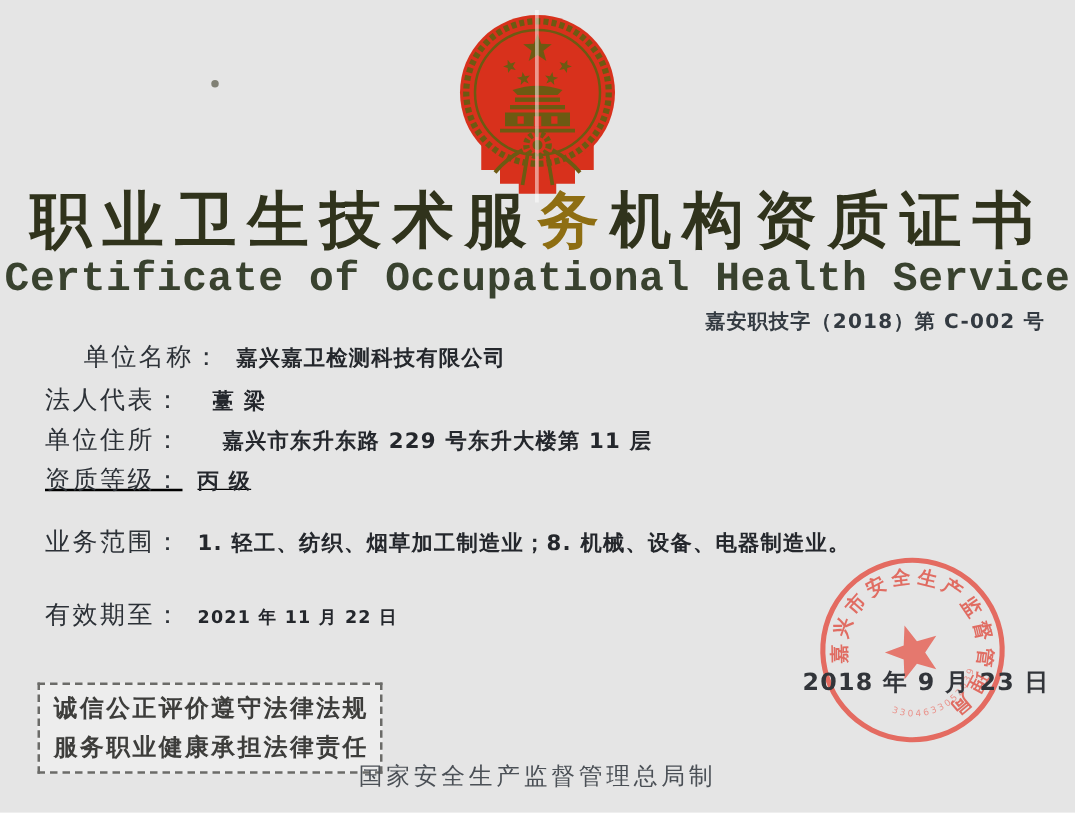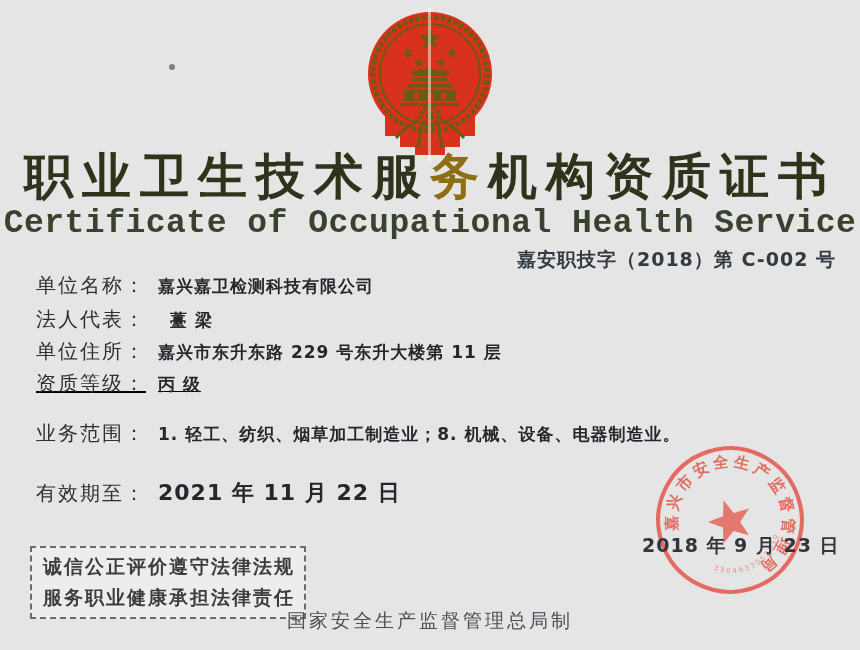--- a/index.html
+++ b/index.html
@@ -21,35 +21,35 @@
     font-size:49px; letter-spacing:9px; color:#30331c; white-space:nowrap;
   }
   .title .hl { color:#8e6e12; }
   .subtitle {
     position:absolute; top:205px; left:0; width:100%; text-align:center;
     font-family:Liberation Mono, monospace; font-weight:bold;
     font-size:33px; color:#39422f; letter-spacing:0.5px;
   }
   .cert-no {
     position:absolute; top:247px; right:24px;
-    font-size:19px; font-weight:bold; color:#333a41; letter-spacing:1px;
+    font-size:16px; font-weight:bold; color:#333a41; letter-spacing:1px;
   }
   
   .field-row { position:absolute; left:36px; display:flex; align-items:baseline; white-space:nowrap; }
   .field-label {
     font-family:"DejaVu Serif","Liberation Serif",serif;
     font-size:20px; color:#2c3137; letter-spacing:2px;
   }
   .field-value {
     font-size:17px; font-weight:bold; color:#24272c; margin-left:12px; letter-spacing:1px;
   }
-  .row-0 { top:272px; } .row-1 { top:306px;gap:12px; } .row-2 { top:338px; }
+  .row-0 { top:272px;margin-left:31px; } .row-1 { top:306px;gap:12px; } .row-2 { top:338px;gap:20px; }
   .row-3 { top:370px;text-decoration:underline; } .row-4 { top:420px; }
   .validity { top:478px; }
-  .validity .field-value { font-size:22px; }
+  .validity .field-value { font-size:14px; }
   
   .seal { position:absolute; left:648px; top:438px; width:164px; height:164px;
           transform:rotate(-18deg); opacity:.85; }
   .issue-date {
     position:absolute; left:642px; top:533px; z-index:5;
     font-size:19px; font-weight:bold; color:#32353a; letter-spacing:1px;
   }
   
   .motto-box {
     position:absolute; left:30px; top:546px; width:250px;

